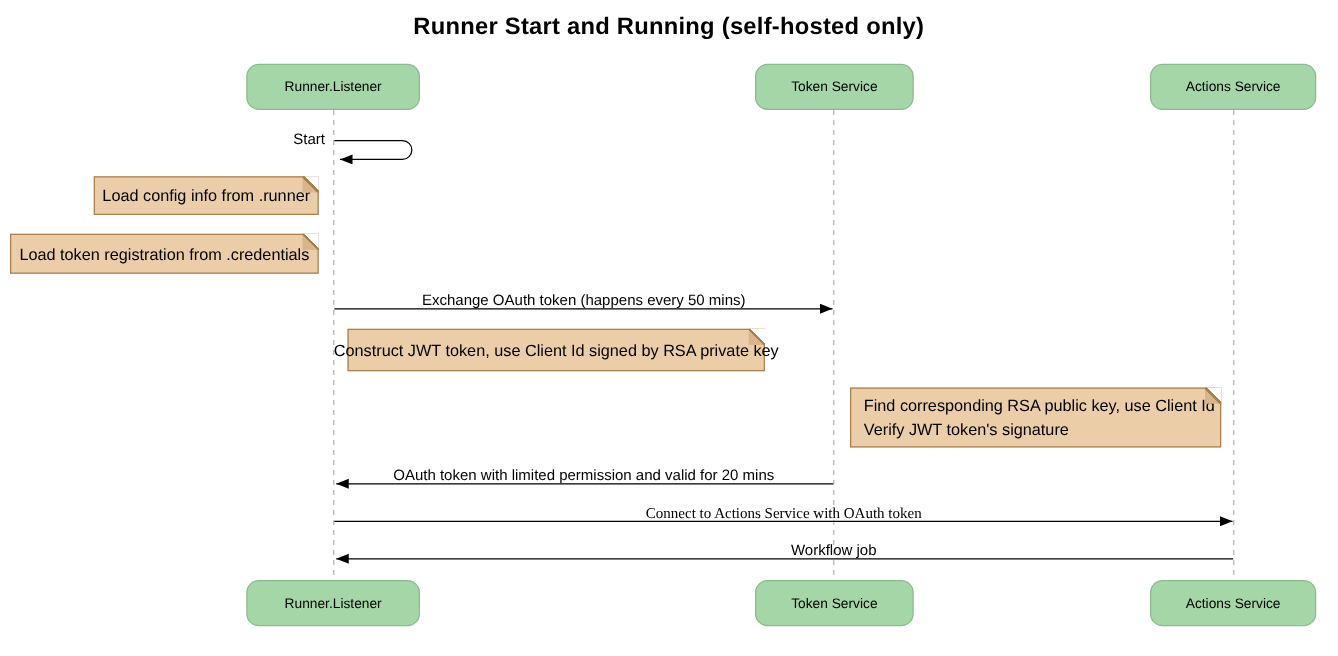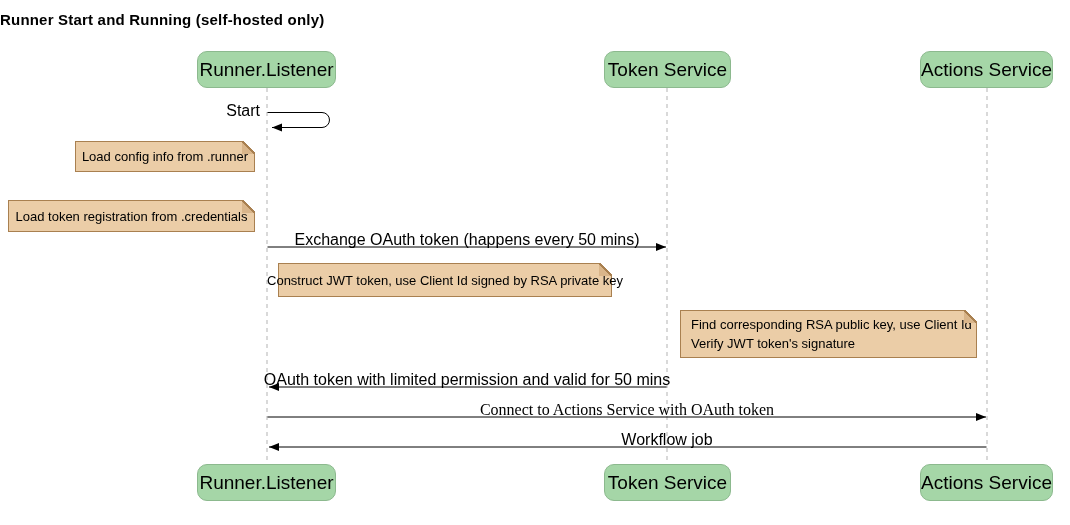--- a/index.html
+++ b/index.html
@@ -2,32 +2,32 @@
 <html style="--actor-fill: #A5D6A7; --actor-border: #8CB98E; --note-fill: #EBCDA7; --note-border: #A98050; --note-fold: #D9B58A; --lifeline: #B3B3B3; --message: #000000;"><head>
 <meta charset="utf-8">
 <style>
   html,body{margin:0;padding:0;background:#fff;}
   .diagram{
     position:relative;width:1070px;height:525px;background:#ffffff;
     font-family:"Liberation Sans","DejaVu Sans",sans-serif;color:#000;overflow:hidden;
   }
   .layer{position:absolute;left:0;top:0;width:1070px;height:525px;}
   .title{
-    position:absolute;top:11px;left:0;width:1070px;text-align:left;
-    font-size:15px;font-weight:bold;letter-spacing:.2px;
+    position:absolute;top:11px;left:0;width:1070px;text-align:center;
+    font-size:19px;font-weight:bold;letter-spacing:.2px;
   }
   .actor{
     position:absolute;height:37px;box-sizing:border-box;
     background:var(--actor-fill,#A5D6A7);
     border:1px solid var(--actor-border,#8CB98E);
     border-radius:10px;
     display:flex;align-items:center;justify-content:center;
-    font-size:19px;
+    font-size:11px;
   }
-  .msg{position:absolute;font-size:16px;line-height:14px;white-space:nowrap;}
+  .msg{position:absolute;font-size:12px;line-height:14px;white-space:nowrap;}
   .msg.center{transform:translateX(-50%);text-align:center;}
   .note{
     position:absolute;box-sizing:border-box;
     background:var(--note-fill,#EBCDA7);
     border:1px solid var(--note-border,#A98050);
     font-size:13px;white-space:nowrap;
     display:flex;align-items:center;justify-content:center;
     padding:2px 9px;
   }
   .note.left{flex-direction:column;align-items:flex-start;justify-content:center;line-height:19px;padding-left:10px;}
@@ -69,25 +69,25 @@
   <div class="actor" style="left:197px;top:51px;width:139px;">Runner.Listener</div>
   <div class="actor" style="left:604px;top:51px;width:127px;">Token Service</div>
   <div class="actor" style="left:920px;top:51px;width:133px;">Actions Service</div>
 
   <div class="actor" style="left:197px;top:464px;width:139px;">Runner.Listener</div>
   <div class="actor" style="left:604px;top:464px;width:127px;">Token Service</div>
   <div class="actor" style="left:920px;top:464px;width:133px;">Actions Service</div>
 
   <div class="msg" style="right:810px;top:104px;">Start</div>
   <div class="msg center" style="left:467px;top:233px;">Exchange OAuth token (happens every 50 mins)</div>
-  <div class="msg center" style="left:467px;top:373px;">OAuth token with limited permission and valid for 50 mins</div>
+  <div class="msg center" style="left:467px;top:373px;">OAuth token with limited permission and valid for 20 mins</div>
   <div class="msg center" style="left:627px;top:403px;font-family:Liberation Serif, serif;">Connect to Actions Service with OAuth token</div>
   <div class="msg center" style="left:627px;top:433px;margin-left:40px;">Workflow job</div>
 
   <div class="note" style="left:75px;top:141px;width:180px;height:31px;">Load config info from .runner</div>
-  <div class="note" style="left:8px;top:187px;width:247px;height:32px;margin-top:13px;">Load token registration from .credentials</div>
+  <div class="note" style="left:8px;top:187px;width:247px;height:32px;">Load token registration from .credentials</div>
   <div class="note" style="left:278px;top:263px;width:334px;height:34px;">Construct JWT token, use Client Id signed by RSA private key</div>
   <div class="note left" style="left:680px;top:310px;width:297px;height:48px;">
     <div>Find corresponding RSA public key, use Client Id</div>
     <div>Verify JWT token's signature</div>
   </div>
 
 </div>
 
 </body></html>

